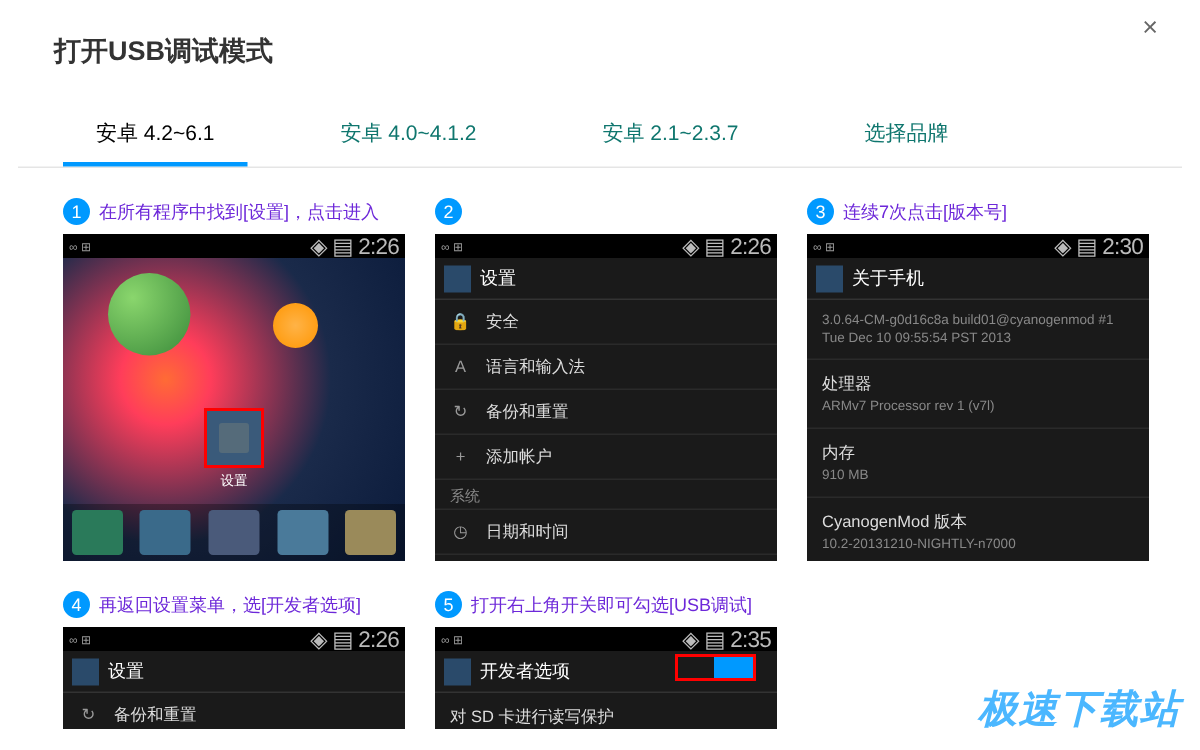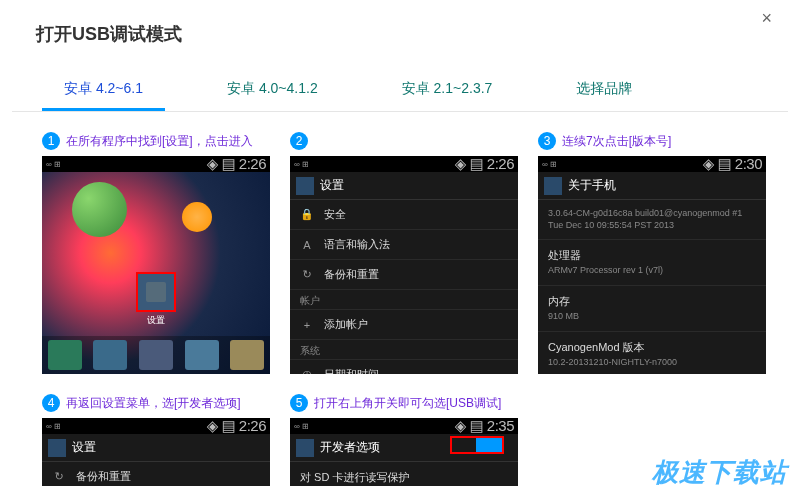--- a/index.html
+++ b/index.html
@@ -2,21 +2,21 @@
 <html><head>
 <meta charset="utf-8">
 <style>
 *{margin:0;padding:0;box-sizing:border-box;font-family:"Microsoft YaHei",Arial,sans-serif}
 body{background:#fff;width:800px;height:500px;overflow:hidden;position:relative}
 .dialog{width:776px;height:500px;margin-left:12px;background:#fff;position:relative}
 .close{position:absolute;top:8px;right:16px;font-size:18px;color:#666;cursor:pointer}
 .title{font-size:18px;color:#333;padding:22px 0 0 24px;font-weight:700}
 .tabs{display:flex;margin-top:24px;padding-left:30px;border-bottom:1px solid #e5e5e5}
 .tab{padding:10px 22px;font-size:14px;color:#0f766e;cursor:pointer;margin-right:40px}
-.tab.active{color:#1d4ed8;border-bottom:3px solid #0099ff}
+.tab.active{color:#000000;border-bottom:3px solid #0099ff}
 .steps{display:flex;flex-wrap:wrap;padding:20px 20px 0 30px;gap:20px}
 .step{width:228px}
 .step-head{display:flex;align-items:center;margin-bottom:6px}
 .step-num{width:18px;height:18px;border-radius:50%;background:#0099ff;color:#fff;font-size:12px;display:flex;align-items:center;justify-content:center;margin-right:6px}
 .step-text{font-size:12px;color:#6d28d9}
 .screen{width:228px;height:218px;background:#1a1a1a;position:relative;overflow:hidden}
 .statusbar{height:16px;background:#000;display:flex;justify-content:space-between;align-items:center;padding:0 4px;color:#bbb;font-size:9px}
 .statusbar .left{color:#999;font-size:8px}
 .statusbar .right{color:#bbb;font-size:15px;letter-spacing:-0.5px}
 
@@ -107,21 +107,20 @@
               <span>安全</span>
             </div>
           <div class="row">
               <span class="ico">A</span>
               <span>语言和输入法</span>
             </div>
           <div class="row">
               <span class="ico">↻</span>
               <span>备份和重置</span>
             </div>
-          <div class="section-head">帐户</div>
           <div class="row">
               <span class="ico">+</span>
               <span>添加帐户</span>
             </div>
           <div class="section-head">系统</div>
           <div class="row">
               <span class="ico">◷</span>
               <span>日期和时间</span>
             </div>
 

